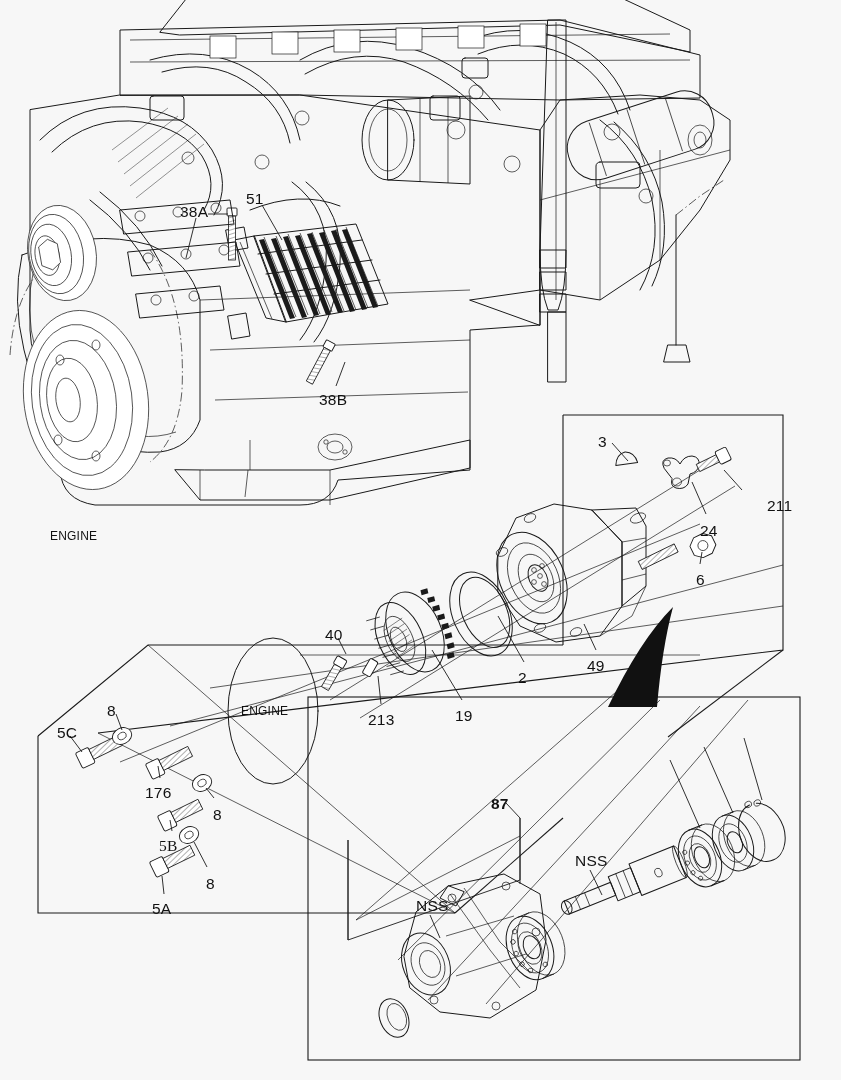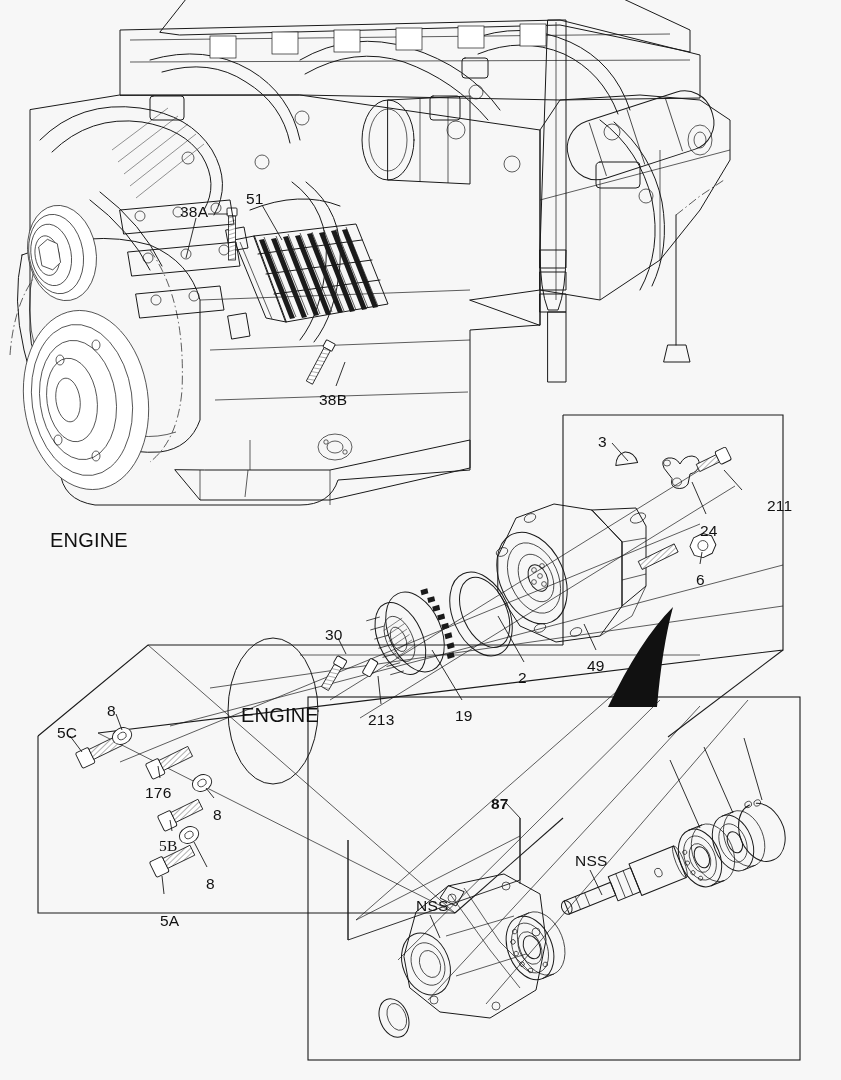--- a/index.html
+++ b/index.html
@@ -3,21 +3,21 @@
 <meta charset="utf-8">
 <title>Parts Diagram</title>
 <style>
   html,body{margin:0;padding:0;background:#f7f7f7;}
   body{width:841px;height:1080px;overflow:hidden;
        font-family:"Liberation Sans","DejaVu Sans",sans-serif;}
   #sheet{position:relative;width:841px;height:1080px;background:#f7f7f7;text-align:right;}
   #sheet svg{position:absolute;top:0;left:0;}
   .lbl{position:absolute;font-size:15.5px;color:#111;white-space:nowrap;
        letter-spacing:.2px;font-family:"Liberation Sans","DejaVu Sans",sans-serif;}
-  .lbl.big{font-size:20px;}
+  .lbl.big{font-size:12px;}
 </style>
 </head>
 <body>
 
 <div id="sheet" style="background: rgb(247, 247, 247);">
 
 <svg width="841" height="1080" viewBox="0 0 841 1080">
   <defs>
     <style>
       .ln{fill:none;stroke:#1a1a1a;stroke-width:1;stroke-linecap:round;stroke-linejoin:round}
@@ -556,28 +556,28 @@
 <div class="lbl big" style="left:50px;top:529px;">ENGINE</div>
 
 <div class="lbl" style="left:598px;top:433px;">3</div>
 <div class="lbl" style="left:736px;top:497px;margin-left:31px;">211</div>
 <div class="lbl" style="left:700px;top:522px;">24</div>
 <div class="lbl" style="left:696px;top:571px;">6</div>
 <div class="lbl" style="left:587px;top:657px;">49</div>
 <div class="lbl" style="left:518px;top:669px;">2</div>
 <div class="lbl" style="left:455px;top:707px;">19</div>
 <div class="lbl" style="left:368px;top:711px;">213</div>
-<div class="lbl" style="left:325px;top:626px;">30</div>
+<div class="lbl" style="left:325px;top:626px;">40</div>
 <div class="lbl big" style="left:241px;top:704px;">ENGINE</div>
 
 <div class="lbl" style="left:107px;top:702px;">8</div>
 <div class="lbl" style="left:57px;top:724px;">5C</div>
 <div class="lbl" style="left:145px;top:784px;">176</div>
 <div class="lbl" style="left:213px;top:806px;">8</div>
 <div class="lbl" style="left:159px;top:837px;font-family:Liberation Serif, serif;">5B</div>
 <div class="lbl" style="left:206px;top:875px;">8</div>
-<div class="lbl" style="left:160px;top:900px;margin-top:12px;">5A</div>
+<div class="lbl" style="left:152px;top:900px;">5A</div>
 
 <div class="lbl" style="left:491px;top:795px;font-weight:bold;">87</div>
 <div class="lbl" style="left:575px;top:852px;">NSS</div>
 <div class="lbl" style="left:416px;top:897px;">NSS</div>
 
 </div>
 
 </body></html>

